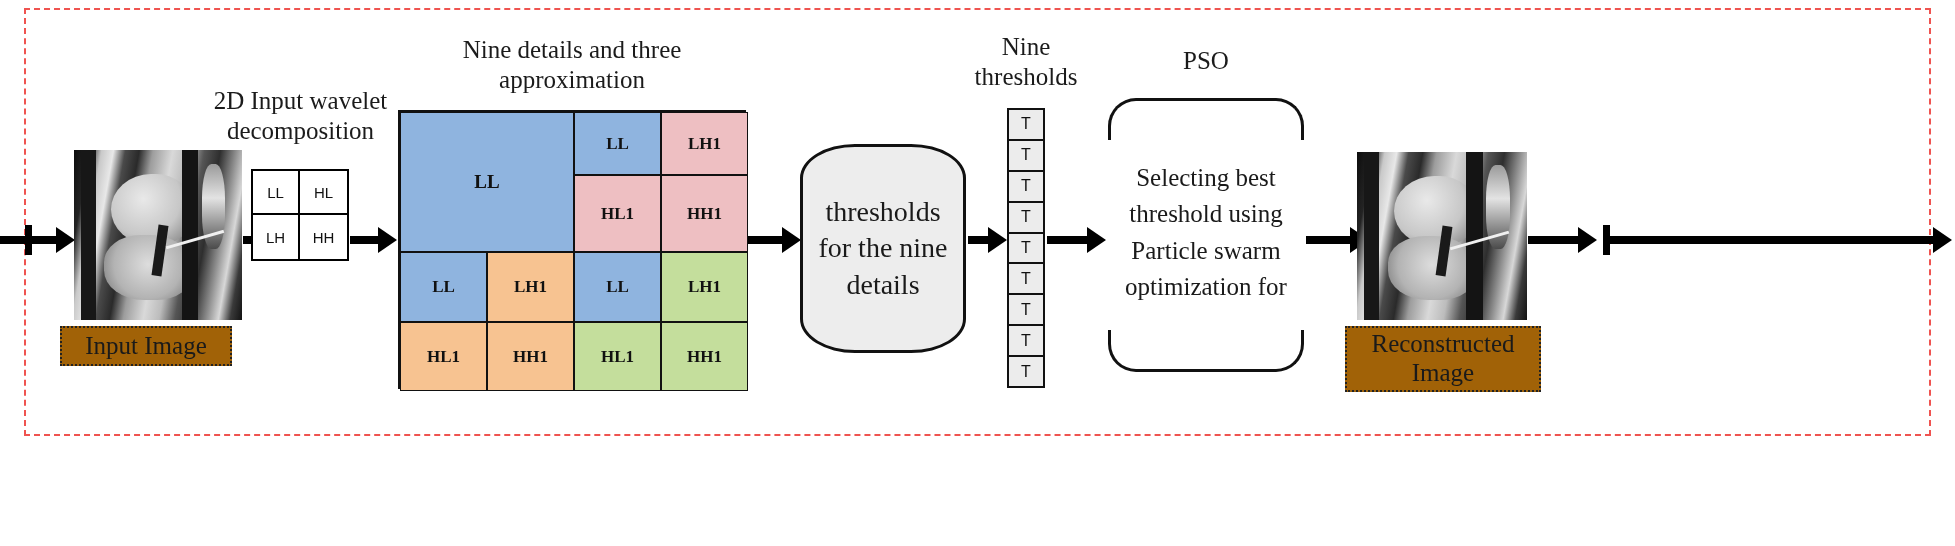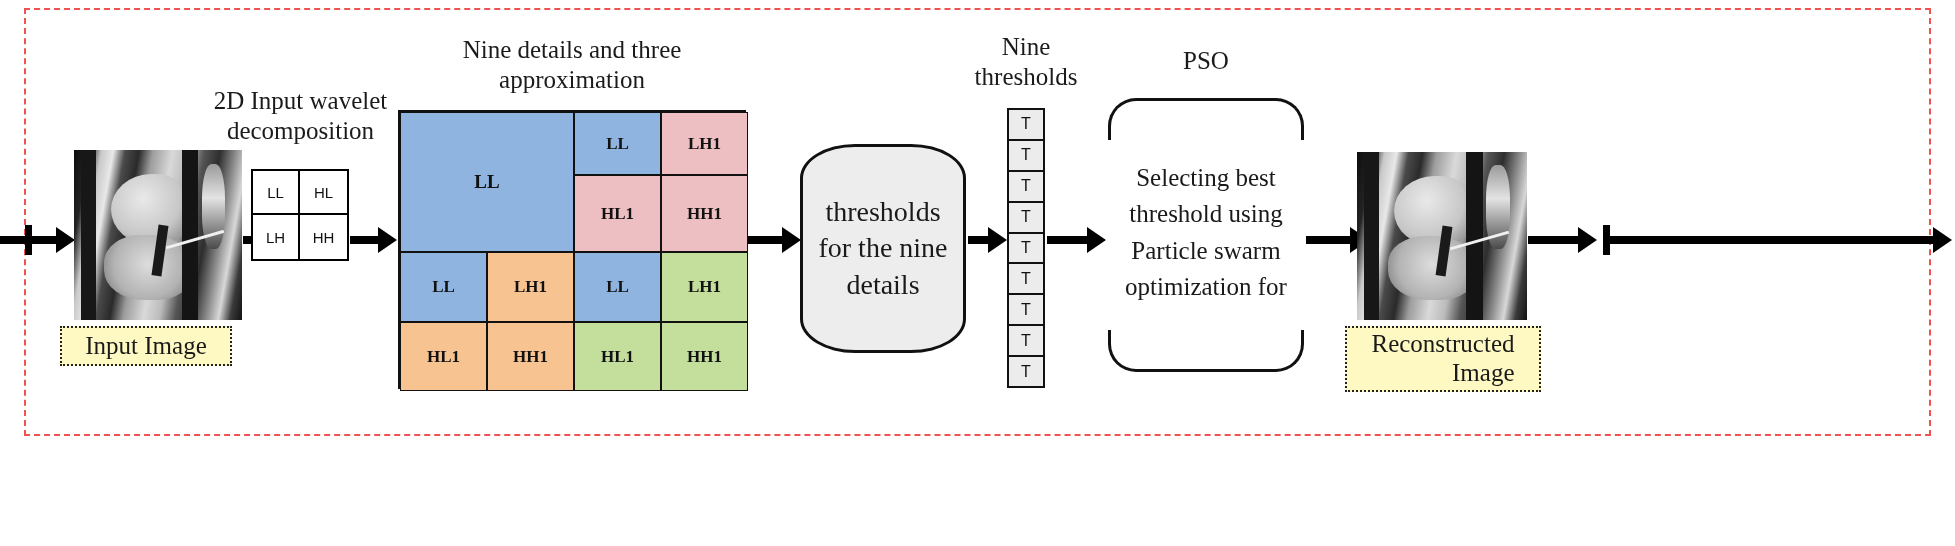--- a/index.html
+++ b/index.html
@@ -52,21 +52,21 @@
   .mri .g{ position:absolute; }
 
   
   .caption-box{
     position:absolute;
     border:2px dotted #222;
     display:flex; align-items:center; justify-content:center;
     text-align:center;
     font-size:25px;
     line-height:1.15;
-    background:#fef9c3;
+    background:#a16207;
     padding:2px 6px;
     white-space:pre-line;
   }
 
   
   #haar-box{
     position:absolute;
     left:251px; top:169px;
     width:98px; height:92px;
     border:2.5px solid #000;
@@ -261,20 +261,20 @@
 <div class="mri" style="left:1357px; top:152px; width:170px; height:168px;">
   <div class="g" style="left:0;top:0;width:100%;height:100%;background:linear-gradient(100deg,#0c0c0c 0%,#242424 8%,#c9c9c9 14%,#e8e8e8 20%,#4a4a4a 26%,#2a2a2a 33%,#9d9d9d 40%,#d9d9d9 50%,#bcbcbc 58%,#555 66%,#2e2e2e 74%,#8e8e8e 82%,#d8d8d8 88%,#3a3a3a 94%,#121212 100%);"></div>
   <div class="g" style="left:22%;top:14%;width:48%;height:42%;border-radius:50% 45% 42% 50%;background:radial-gradient(circle at 40% 35%, #e9e9e9 0%, #c7c7c7 55%, #8d8d8d 85%, #5a5a5a 100%);"></div>
   <div class="g" style="left:18%;top:50%;width:52%;height:38%;border-radius:42% 48% 40% 46%;background:radial-gradient(circle at 50% 45%, #dddddd 0%, #b3b3b3 60%, #6f6f6f 100%);"></div>
   <div class="g" style="left:48%;top:44%;width:6%;height:30%;background:#1a1a1a;transform:rotate(8deg);"></div>
   <div class="g" style="left:64%;top:0;width:10%;height:100%;background:#141414;"></div>
   <div class="g" style="left:76%;top:8%;width:14%;height:50%;background:linear-gradient(180deg,#9a9a9a,#e3e3e3 40%,#4b4b4b);border-radius:40%;"></div>
   <div class="g" style="left:54%;top:52%;width:36%;height:3px;background:#f0f0f0;transform:rotate(-16deg);"></div>
   <div class="g" style="left:4%;top:0;width:9%;height:100%;background:#171717;"></div>
 </div>
-<div class="caption-box" style="left:1345px; top:326px; width:196px; height:66px;text-align:right;">
+<div class="caption-box" style="left:1345px; top:326px; width:196px; height:66px;">
   <span>Reconstructed
 Image</span>
 </div>
 
 <div class="arrow" style="left:1528px; top:236px; width:52px;"></div>
 <div class="tick" style="left:1603px; top:225px;"></div>
 <div class="arrow" style="left:1610px; top:236px; width:325px;"></div>
 
 </body></html>

